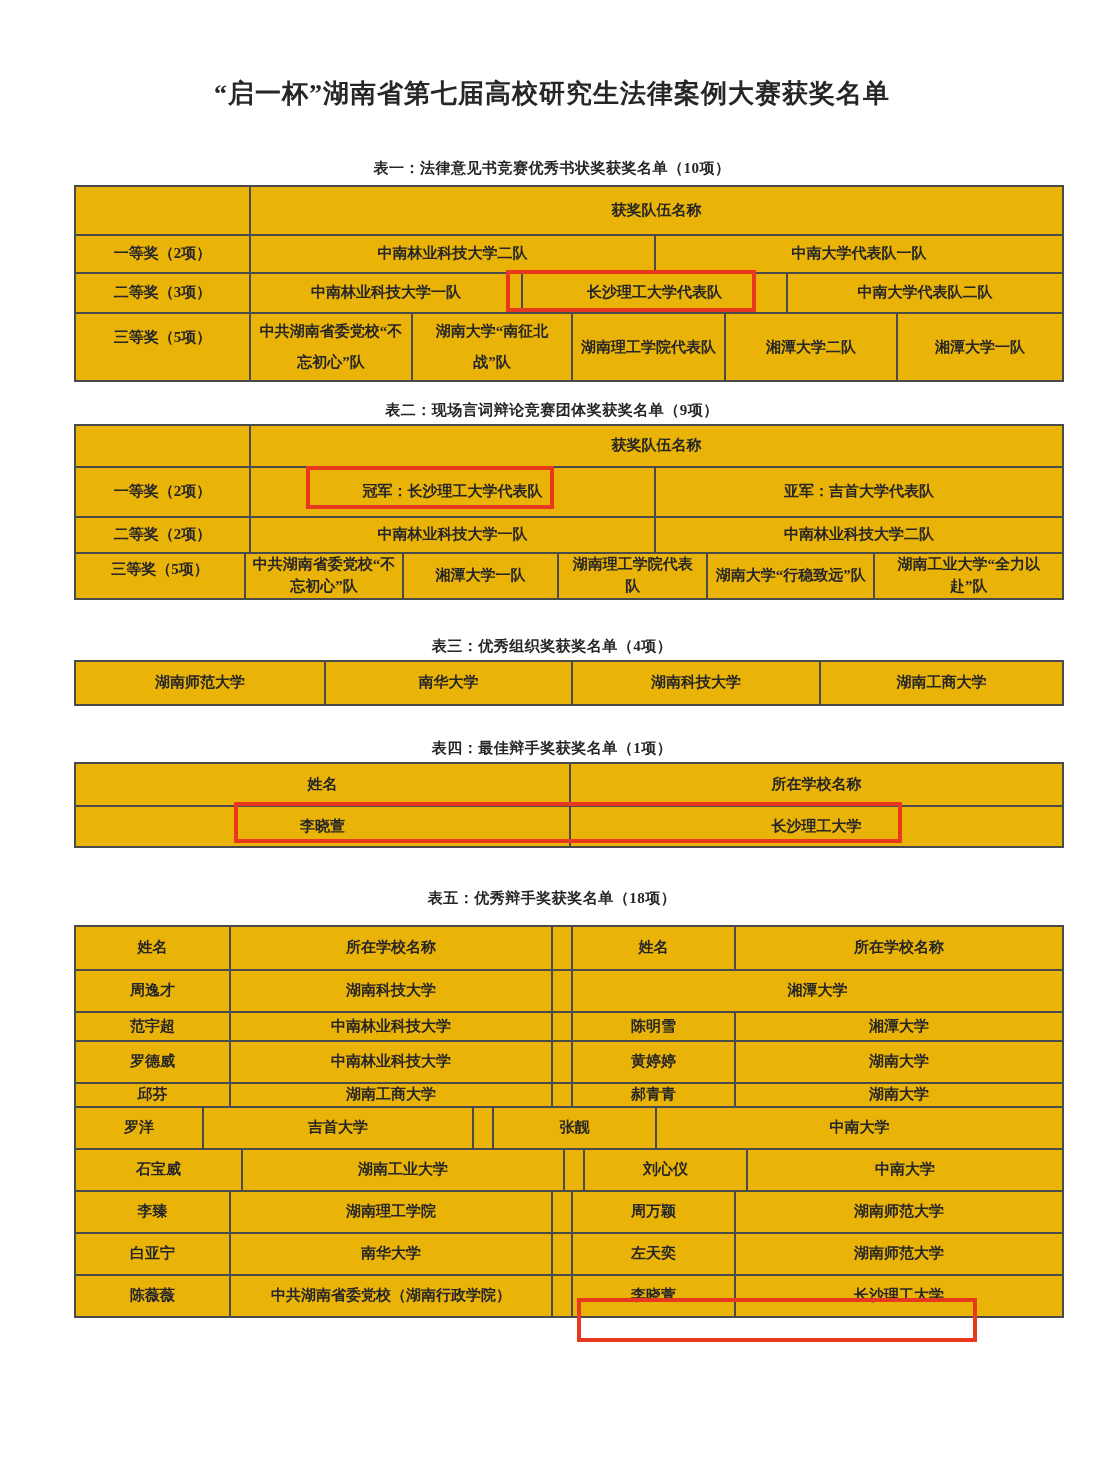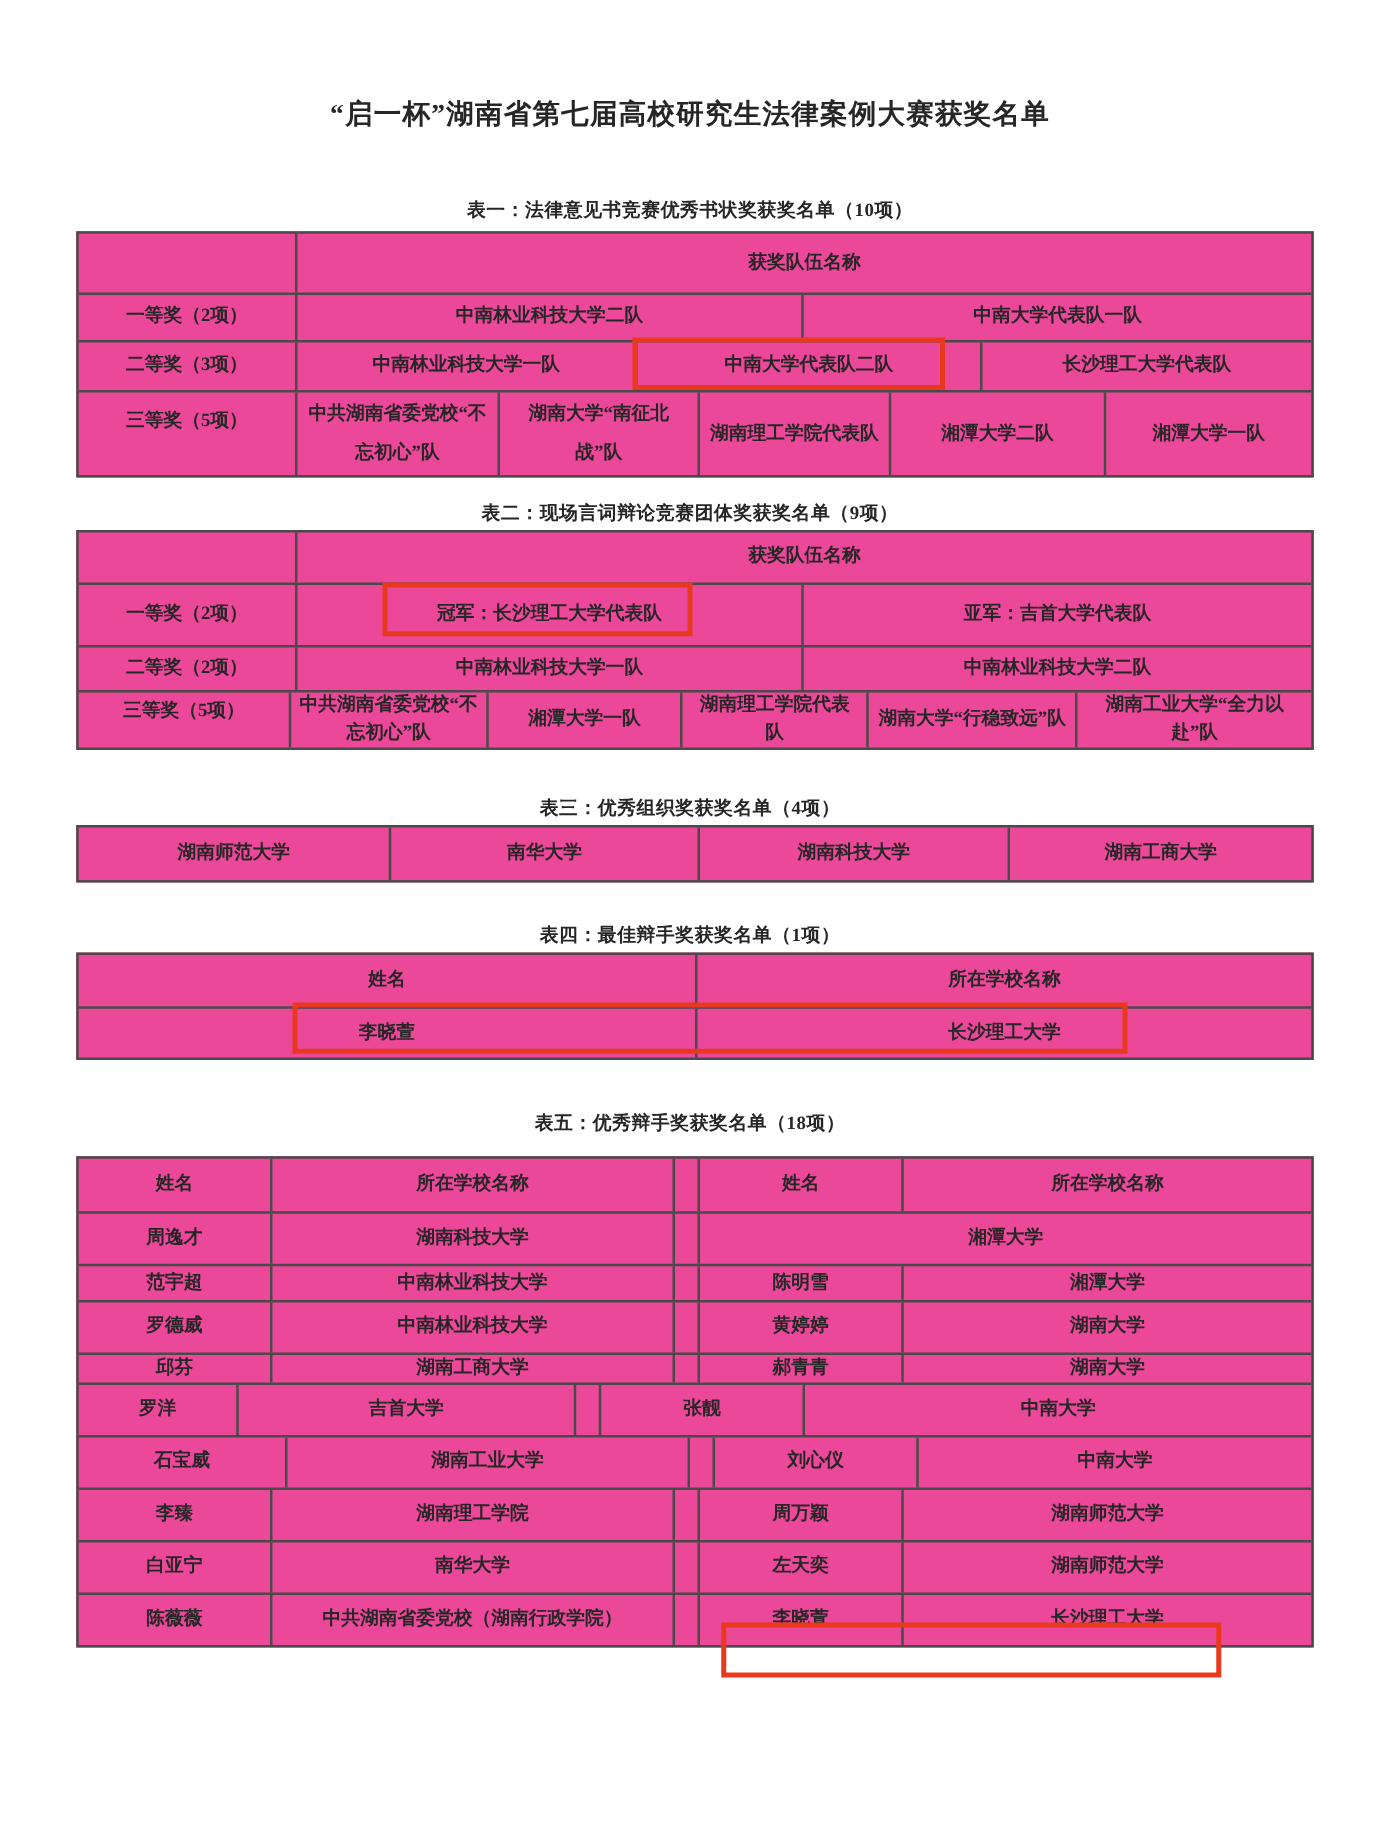--- a/index.html
+++ b/index.html
@@ -2,27 +2,27 @@
 <html><head>
 <meta charset="utf-8">
 <style>
   :root{ --bd:#4a4a4a; --tx:#262626; }
   *{ box-sizing:border-box; margin:0; padding:0; }
   html,body{ background:#ffffff; }
   body{ font-family:"Liberation Serif","DejaVu Serif",serif; }
   .page{ position:relative; width:1104px; height:1472px; background:#ffffff; color:var(--tx); overflow:hidden; }
 
   .title{ position:absolute; top:76px; left:0; width:100%; text-align:center;
-          font-size:22px; font-weight:bold; letter-spacing:1px; }
+          font-size:26px; font-weight:bold; letter-spacing:1px; }
 
   .caption{ position:absolute; left:0; width:100%; text-align:center;
             font-size:15px; font-weight:bold; letter-spacing:.5px; }
   .cap1{ top:159px; } .cap2{ top:401px; } .cap3{ top:637px; } .cap4{ top:739px; } .cap5{ top:889px; }
 
-  .doc-table{ position:absolute; left:61px; width:990px; border:2px solid var(--bd); background:#ec4899; }
+  .doc-table{ position:absolute; left:74px; width:990px; border:2px solid var(--bd); background:#eab308; }
   .t1{ top:185px; } .t2{ top:424px; } .t3{ top:660px; } .t4{ top:762px; } .t5{ top:925px; }
 
   .tr{ display:flex; width:100%; }
   .tr + .tr{ border-top:2px solid var(--bd); }
   .td{ border-left:2px solid var(--bd); display:flex; align-items:center; justify-content:center;
        text-align:center; font-size:15px; font-weight:bold; line-height:1.45; padding:0 6px;
        color:var(--tx); overflow:hidden; }
   .tr > .td:first-child{ border-left:none; }
   .grow{ flex:1 1 auto; }
   .tall-lines .td{ line-height:2.05; }
@@ -47,22 +47,22 @@
       <div class="td grow">获奖队伍名称</div>
     </div>
     <div class="tr" style="height:38px">
       <div class="td" style="width:173px">一等奖（2项）</div>
       <div class="td" style="width:405px">中南林业科技大学二队</div>
       <div class="td grow">中南大学代表队一队</div>
     </div>
     <div class="tr" style="height:40px">
       <div class="td" style="width:173px">二等奖（3项）</div>
       <div class="td" style="width:272px">中南林业科技大学一队</div>
+      <div class="td" style="width:265px">长沙理工大学代表队</div>
       <div class="td grow">中南大学代表队二队</div>
-      <div class="td" style="width:265px">长沙理工大学代表队</div>
     </div>
     <div class="tr tall-lines" style="height:68px">
       <div class="td" style="width:173px; align-items:flex-start; padding-top:8px;">三等奖（5项）</div>
       <div class="td" style="width:162px">中共湖南省委党校“不忘初心”队</div>
       <div class="td" style="width:160px">湖南大学“南征北战”队</div>
       <div class="td" style="width:153px">湖南理工学院代表队</div>
       <div class="td" style="width:172px">湘潭大学二队</div>
       <div class="td grow">湘潭大学一队</div>
     </div>
   </div>

